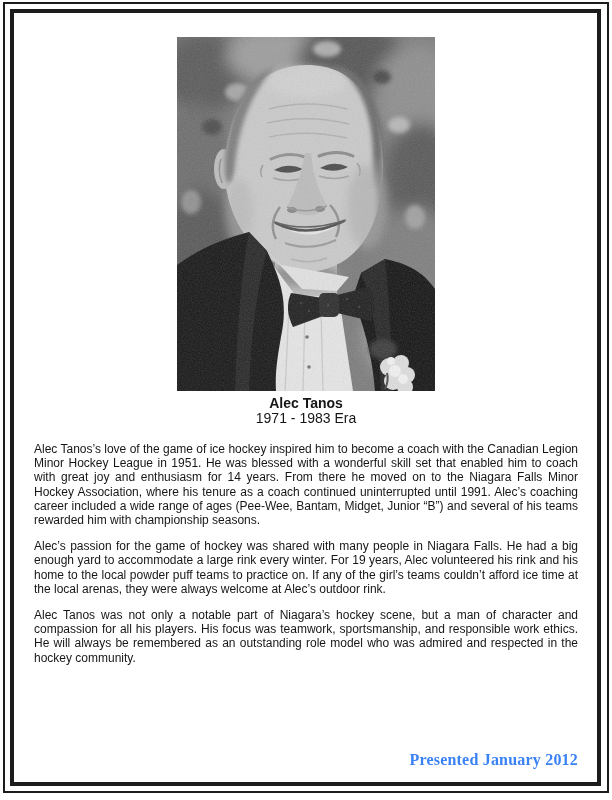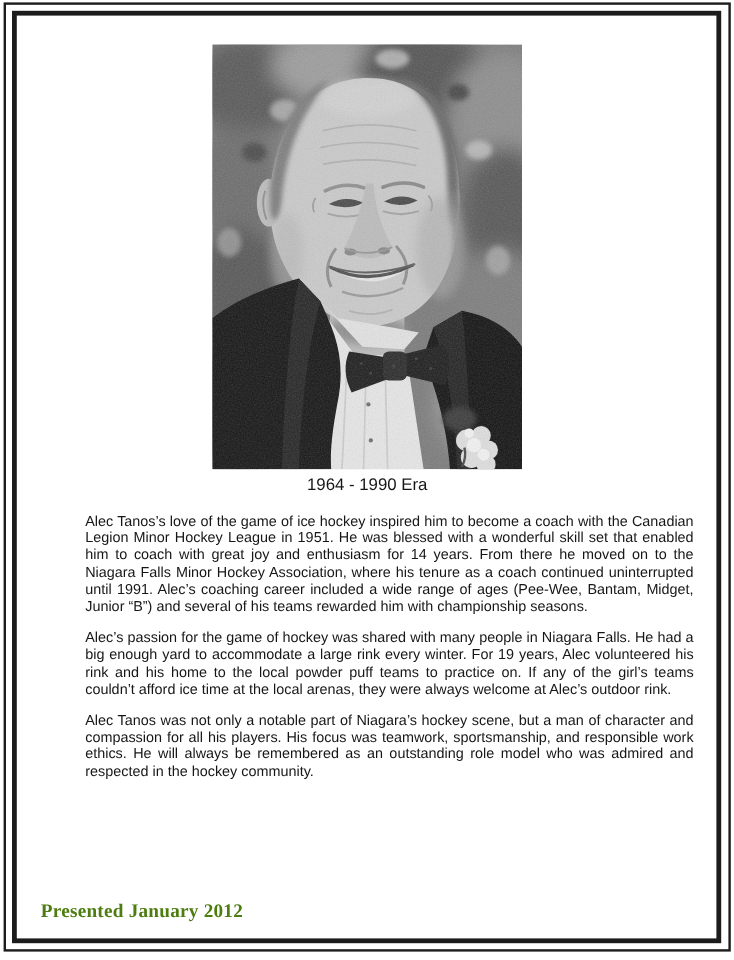--- a/index.html
+++ b/index.html
@@ -44,33 +44,32 @@
     margin-top: 5px;
     font-size: 14px;
     line-height: 15px;
   }
   .title-block .name { font-weight: 700; }
   .bio {
     margin-top: 16px;
     font-size: 12px;
     line-height: 14.2px;
     text-align: justify;
-    margin-left: 37px;
   }
   .bio p { margin: 0 0 12px 0; }
   .footer-line {
     position: absolute;
     left: 0; right: 0;
     bottom: 12px;
-    text-align: left;
+    text-align: right;
     font-family: "Liberation Serif", "DejaVu Serif", serif;
     font-weight: 700;
     font-size: 16px;
     letter-spacing: 0.2px;
-    color: #4d7c0f;
+    color: #3b82f6;
   }
 </style>
 </head>
 <body>
 
 <div class="sheet">
   <div class="frame-outer"></div>
   <div class="frame-inner"></div>
 
   <div class="content">
@@ -220,21 +219,22 @@
             </g>
             <path d="M208,352 Q212,344 210,336" stroke="#494949" stroke-width="2" fill="none"></path>
           </g>
 
           <rect width="258" height="354" filter="url(#grain)"></rect>
         </g>
       </svg>
     </figure>
 
     <div class="title-block">
-      <div class="era">1964 - 1990 Era</div>
+      <div class="name">Alec Tanos</div>
+      <div class="era">1971 - 1983 Era</div>
     </div>
 
     <div class="bio">
       <p>Alec Tanos’s love of the game of ice hockey inspired him to become a coach with the Canadian Legion Minor Hockey League in 1951. He was blessed with a wonderful skill set that enabled him to coach with great joy and enthusiasm for 14 years. From there he moved on to the Niagara Falls Minor Hockey Association, where his tenure as a coach continued uninterrupted until 1991. Alec’s coaching career included a wide range of ages (Pee-Wee, Bantam, Midget, Junior “B”) and several of his teams rewarded him with championship seasons.</p>
       <p>Alec’s passion for the game of hockey was shared with many people in Niagara Falls. He had a big enough yard to accommodate a large rink every winter. For 19 years, Alec volunteered his rink and his home to the local powder puff teams to practice on. If any of the girl’s teams couldn’t afford ice time at the local arenas, they were always welcome at Alec’s outdoor rink.</p>
       <p>Alec Tanos was not only a notable part of Niagara’s hockey scene, but a man of character and compassion for all his players. His focus was teamwork, sportsmanship, and responsible work ethics. He will always be remembered as an outstanding role model who was admired and respected in the hockey community.</p>
     </div>
 
     <div class="footer-line">Presented January 2012</div>
   </div>

